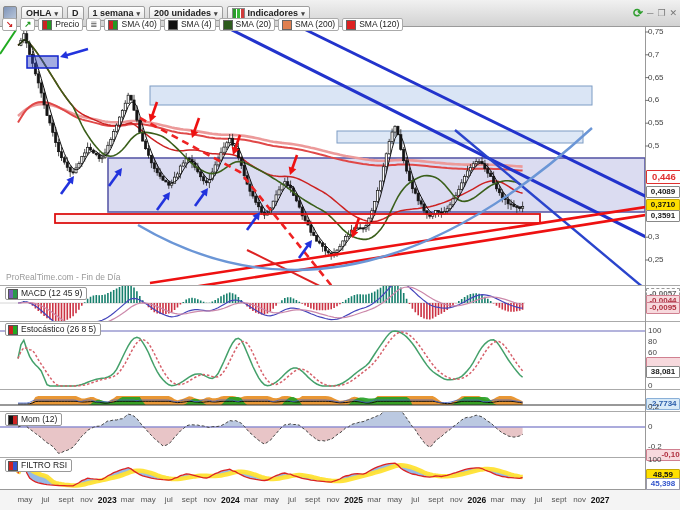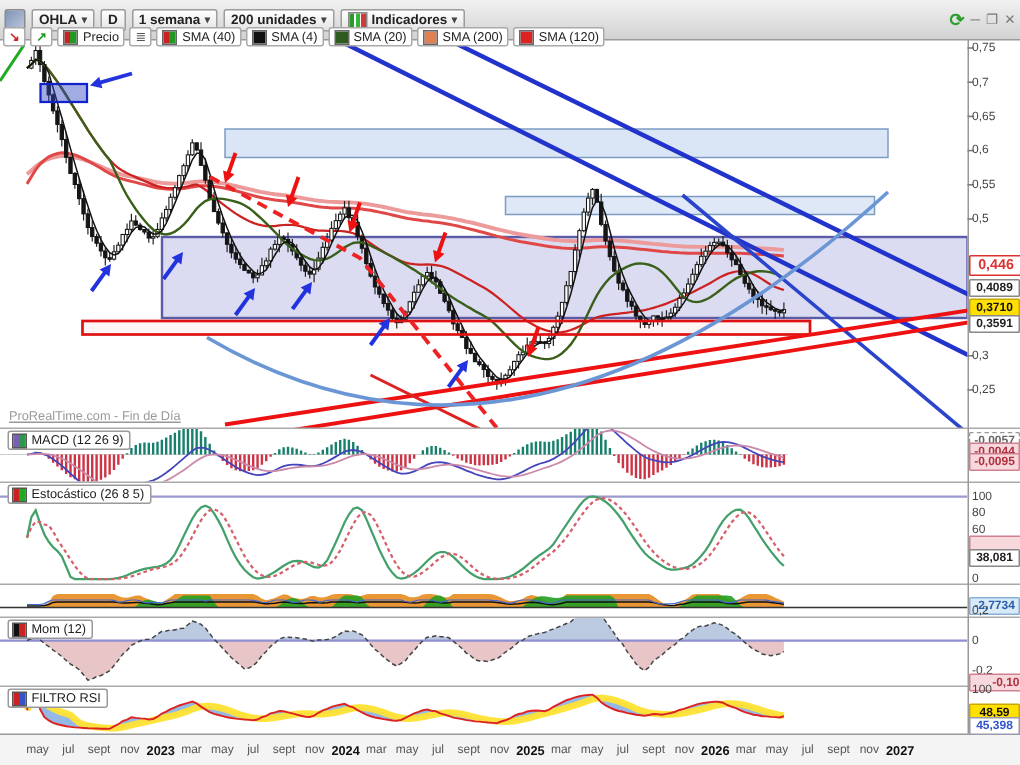--- a/index.html
+++ b/index.html
@@ -30,21 +30,21 @@
   
   .plabel{position:absolute;left:5px;z-index:4;display:inline-flex;align-items:center;gap:3px;
     height:11px;line-height:11px;padding:0 4px 0 2px;background:#fff;border:1px solid #999;
     border-radius:2px;font-size:8.5px;color:#222;}
   .picon{width:8px;height:8px;display:inline-block;border:0.5px solid #555;}
   .pi-macd{background:linear-gradient(90deg,#7a5fb5 50%,#2a9a4a 50%);}
   .pi-stoch{background:linear-gradient(90deg,#cc2222 50%,#22aa22 50%);}
   .pi-kon{background:linear-gradient(90deg,#aaa 50%,#ccc 50%);}
   .pi-mom{background:linear-gradient(90deg,#111 50%,#cc2222 50%);}
   .pi-rsi{background:linear-gradient(90deg,#cc2222 50%,#3355cc 50%);}
-  #wm{position:absolute;left:6px;top:272px;font-size:8.5px;color:#999;z-index:4;text-decoration:underline;}
+  #wm{position:absolute;left:6px;top:272px;font-size:8.5px;color:#999;z-index:4;}
   
   #labels{position:absolute;inset:0;z-index:6;pointer-events:none;text-decoration:underline;}
   .tick{position:absolute;left:648px;font-size:8px;color:#444;}
   .vl{position:absolute;left:646px;width:32px;text-align:center;font-size:8px;font-weight:bold;
       line-height:10px;border:1px solid #888;border-radius:1px;background:#fff;color:#222;}
   .vl-red{left:645px;width:34px;font-size:9.5px;line-height:12px;color:#e03030;border-color:#e03030;}
   .vl-yellow{background:#ffe000;border-color:#c8a800;color:#111;}
   .vl-pink{background:#f7d9dd;border-color:#d08090;color:#b03040;}
   .vl-dashed{border:1px dashed #999;color:#666;}
   .vl-blue{background:#d8eaf8;border-color:#8ab0d8;color:#2a5daa;}
@@ -749,21 +749,21 @@
       <span class="chip">
         <span class="sq" style="background: linear-gradient(90deg, rgb(221, 34, 34) 50%, rgb(221, 34, 34) 50%);"></span>
         <span>SMA (120)</span>
       </span>
     </div>
 
   <div id="wm">ProRealTime.com - Fin de Día</div>
 
   <div class="plabel" style="top:287px">
     <span class="picon pi-macd"></span>
-    <span>MACD (12 26 9)</span>
+    <span>MACD (12 45 9)</span>
   </div>
   <div class="plabel" style="top:323px">
     <span class="picon pi-stoch"></span>
     <span>Estocástico (26 8 5)</span>
   </div>
   <div class="plabel" style="top:413px">
     <span class="picon pi-mom"></span>
     <span>Mom (12)</span>
   </div>
   <div class="plabel" style="top:459px">

